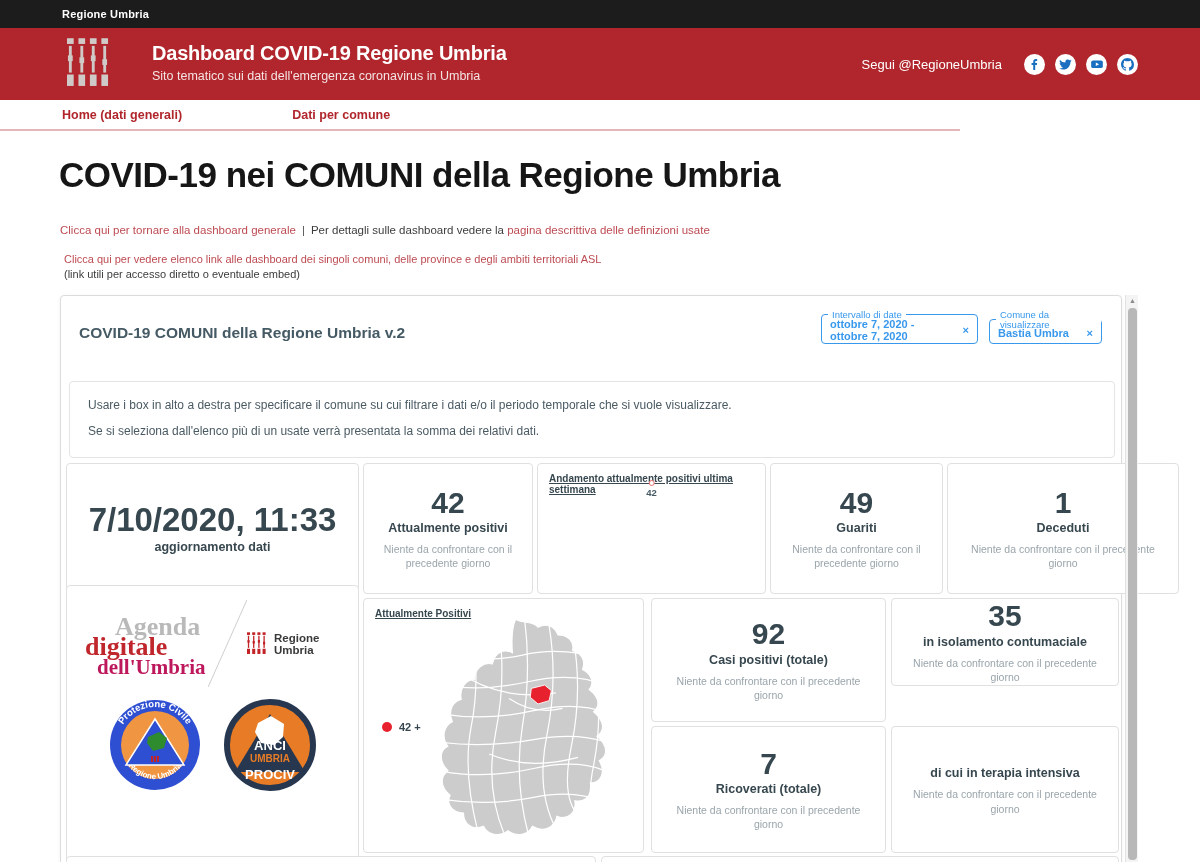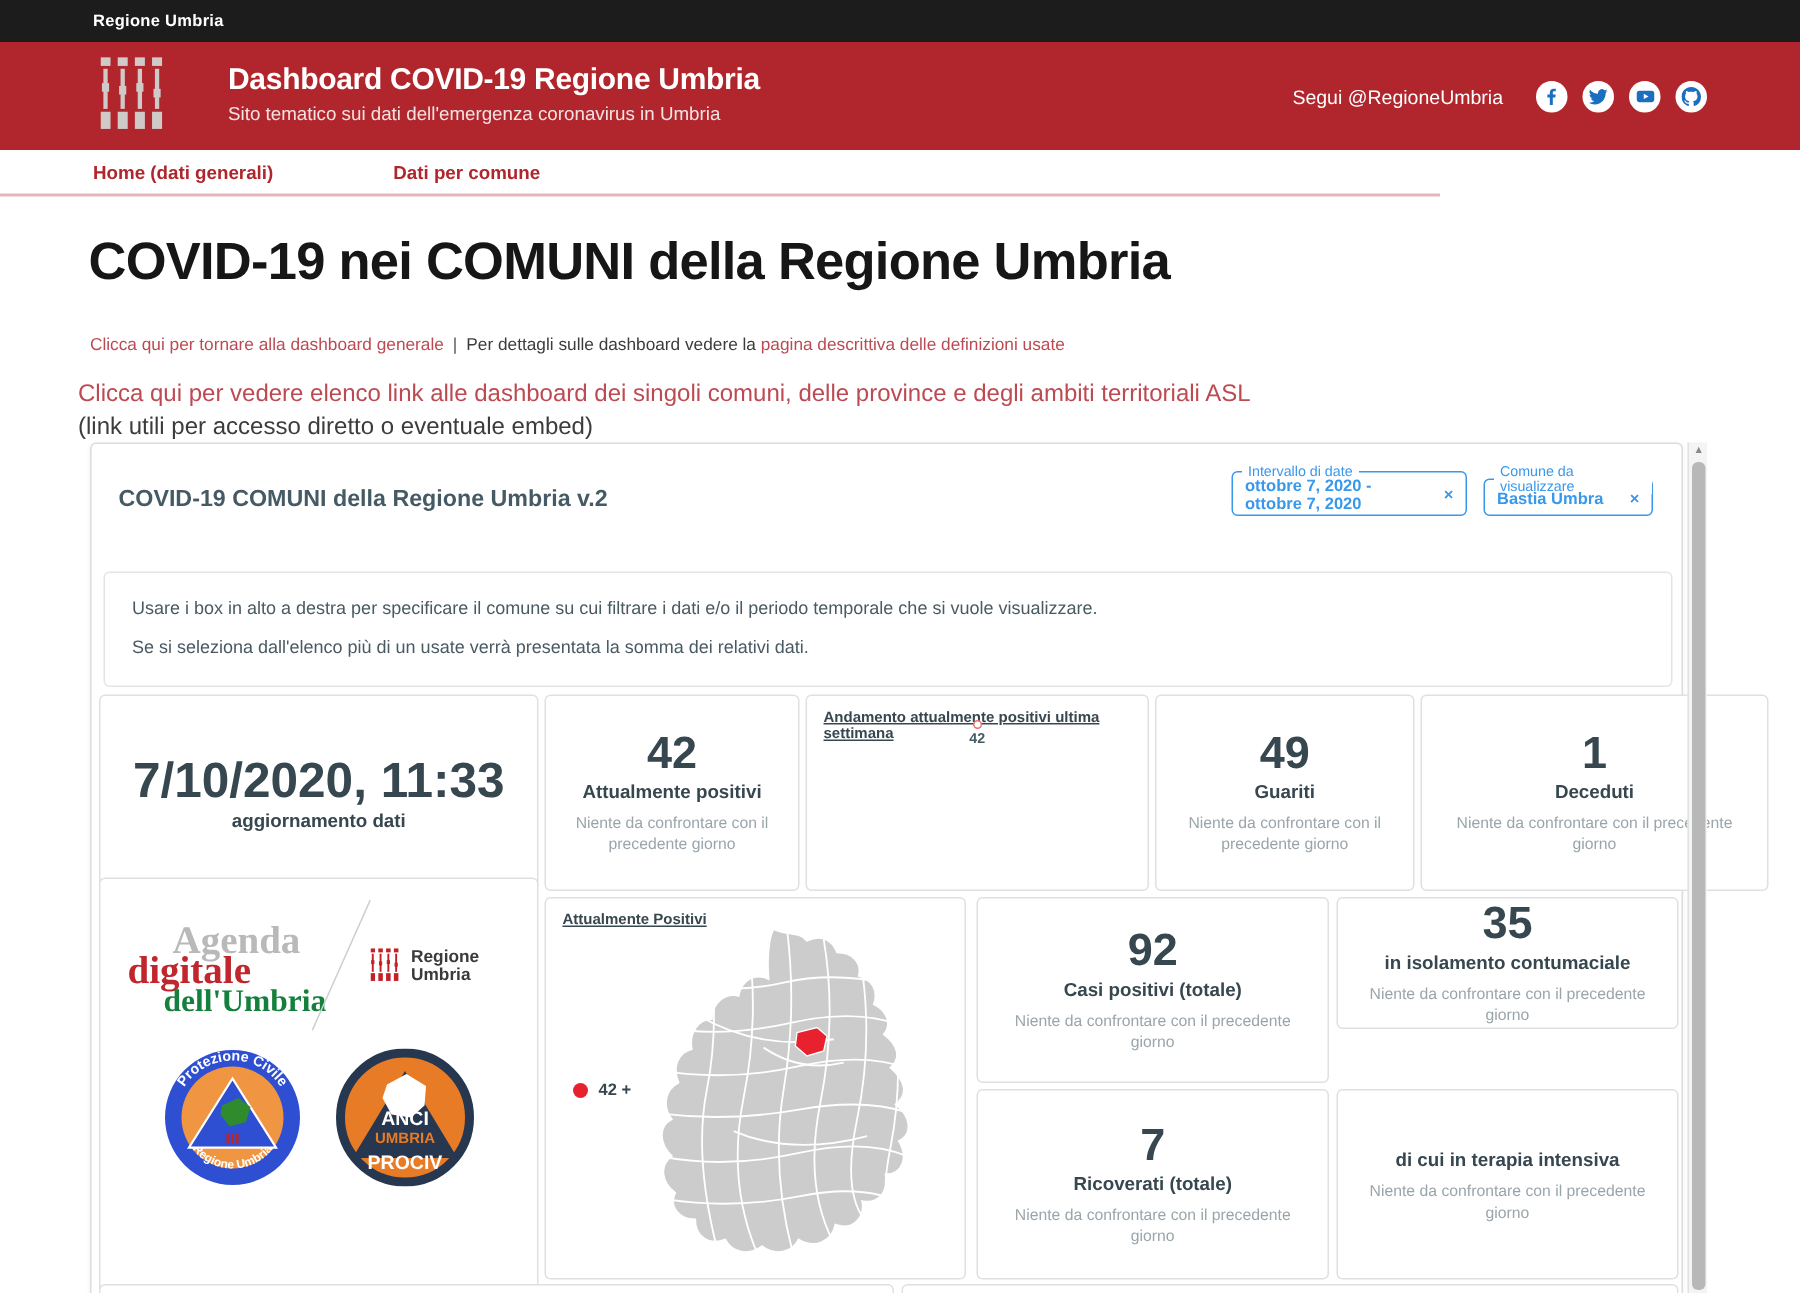--- a/index.html
+++ b/index.html
@@ -23,27 +23,27 @@
   .hdr-follow { color:#fff; font-size:13px; margin-right:12px; }
   .soc { width:21px; height:21px; border-radius:50%; background:#fff; display:flex;
     align-items:center; justify-content:center; cursor:pointer; }
   .soc svg { display:block; }
 
   
   .nav { position:absolute; left:0; top:100px; width:960px; height:31px; background:#fff;
     border-bottom:2px solid #e3b7b9; display:flex; align-items:center; }
   .nav-item { color:#b0262c; font-size:12.5px; font-weight:700; cursor:pointer; }
   .nav-item.n0 { margin-left:62px; }
-  .nav-item.n1 { margin-left:80px; }
+  .nav-item.n1 { margin-left:110px; }
 
   
   .h1 { position:absolute; left:59px; top:155px; font-size:35px; font-weight:700; color:#161616;
     letter-spacing:-.5px; }
   .links1 { position:absolute; left:60px; top:224px; font-size:11.5px; color:#3c3c3c; }
-  .links2 { position:absolute; left:52px; top:252px; font-size:16px; color:#3c3c3c; line-height:1.35; }
+  .links2 { position:absolute; left:64px; top:252px; font-size:11px; color:#3c3c3c; line-height:1.35; }
   a.rl { color:#bd4a52; text-decoration:none; cursor:pointer; }
   .sep { margin:0 6px; color:#555; }
 
   
   .dash { position:absolute; left:60px; top:295px; width:1062px; height:700px; background:#fff;
     border:1px solid #dcdcdc; border-radius:4px; box-shadow:0 1px 4px rgba(0,0,0,.05); }
   .dash-title { position:absolute; left:18px; top:28px; font-size:15.5px; font-weight:600; color:#455a64; }
 
   fieldset.flt { position:absolute; border:1.5px solid #3898ec; border-radius:4px; height:34px; background:#fff; }
   fieldset.flt legend { font-size:9.5px; color:#3898ec; padding:0 4px; margin-left:6px; line-height:1; }
@@ -88,21 +88,21 @@
   
   .map-svg { position:absolute; left:58px; top:16px; }
   .map-legend { position:absolute; left:18px; top:122px; display:flex; align-items:center; gap:7px; }
   .leg-dot { width:10px; height:10px; border-radius:50%; background:#e8212e; }
   .leg-txt { font-size:11px; font-weight:700; color:#37474f; }
 
   
   .agenda { position:absolute; left:18px; top:28px; font-family:"Liberation Serif","DejaVu Serif",serif; line-height:1; }
   .ag1 { font-size:26px; font-weight:700; color:#b9b9b9; margin-left:30px; }
   .ag2 { font-size:26px; font-weight:700; color:#c0272d; margin-top:-6px; }
-  .ag3 { font-size:21px; font-weight:700; color:#15803d; margin-top:-3px; margin-left:24px; }
+  .ag3 { font-size:21px; font-weight:700; color:#be185d; margin-top:-3px; margin-left:12px; }
   .slash { position:absolute; left:160px; top:10px; width:1px; height:95px; background:#cfcfcf;
     transform:rotate(24deg); }
   .reg-logo { position:absolute; left:180px; top:42px; display:flex; align-items:center; gap:8px; }
   .reg-txt { font-size:11.5px; font-weight:700; color:#3a3a3a; }
   .round-logo { position:absolute; top:113px; }
   .pc-logo { left:42px; }
   .anci-logo { left:157px; }
 
   
   .sbar { position:absolute; left:1125px; top:295px; width:13px; height:567px; background:#f4f4f4;

